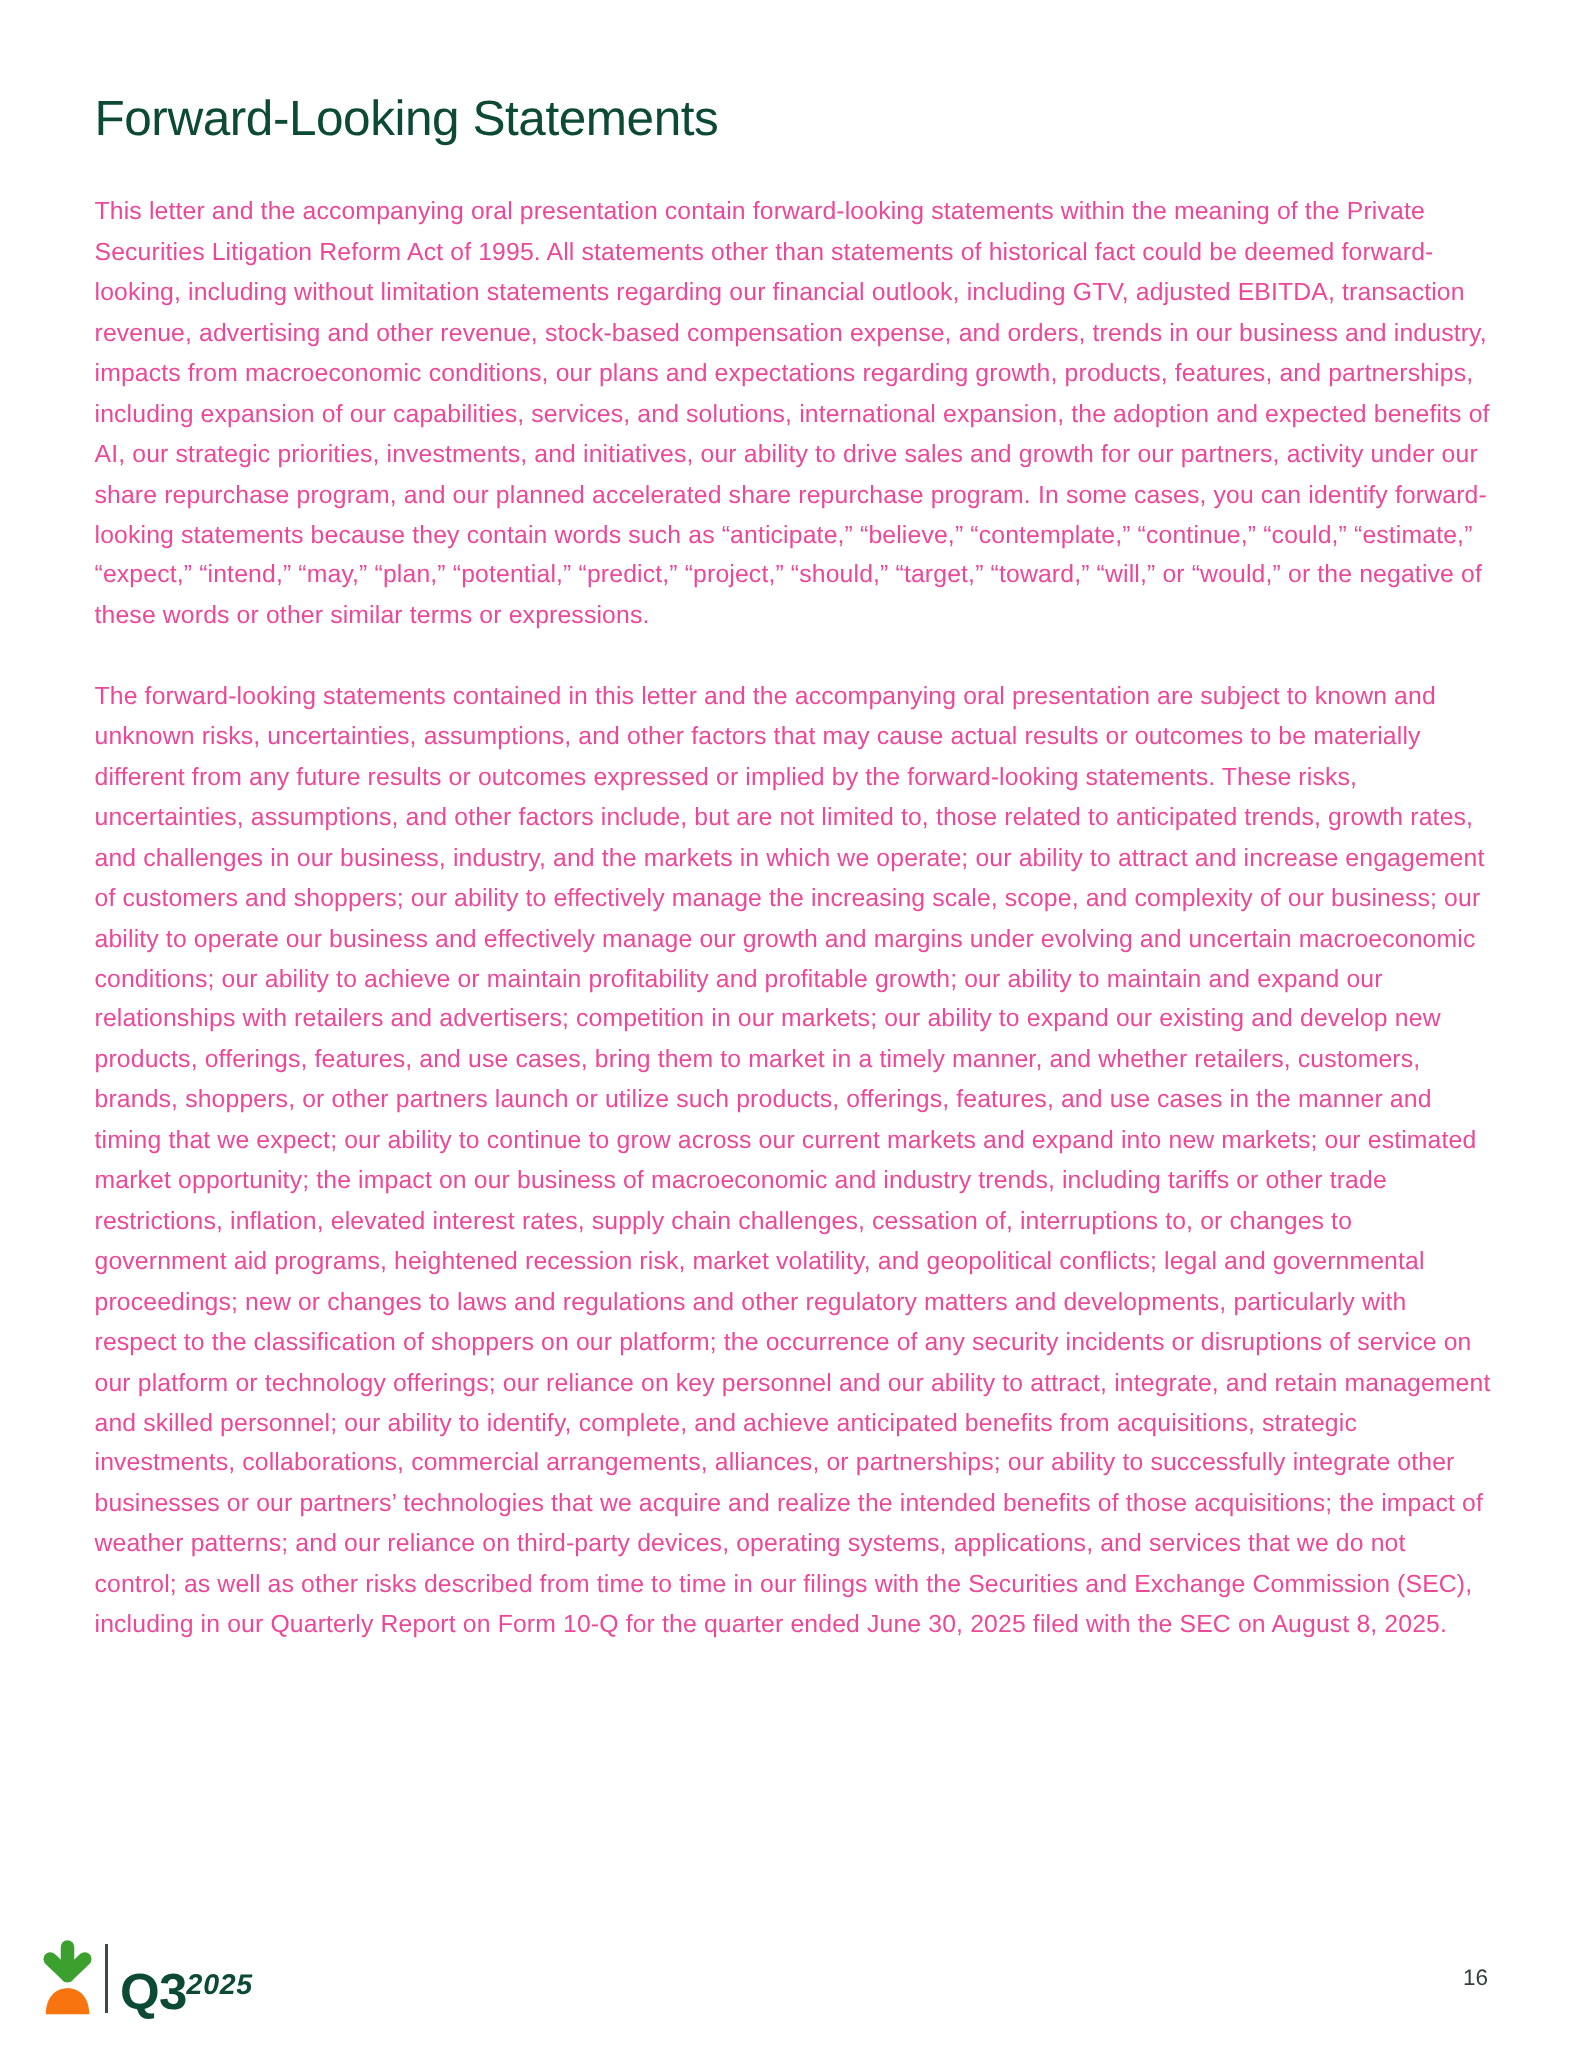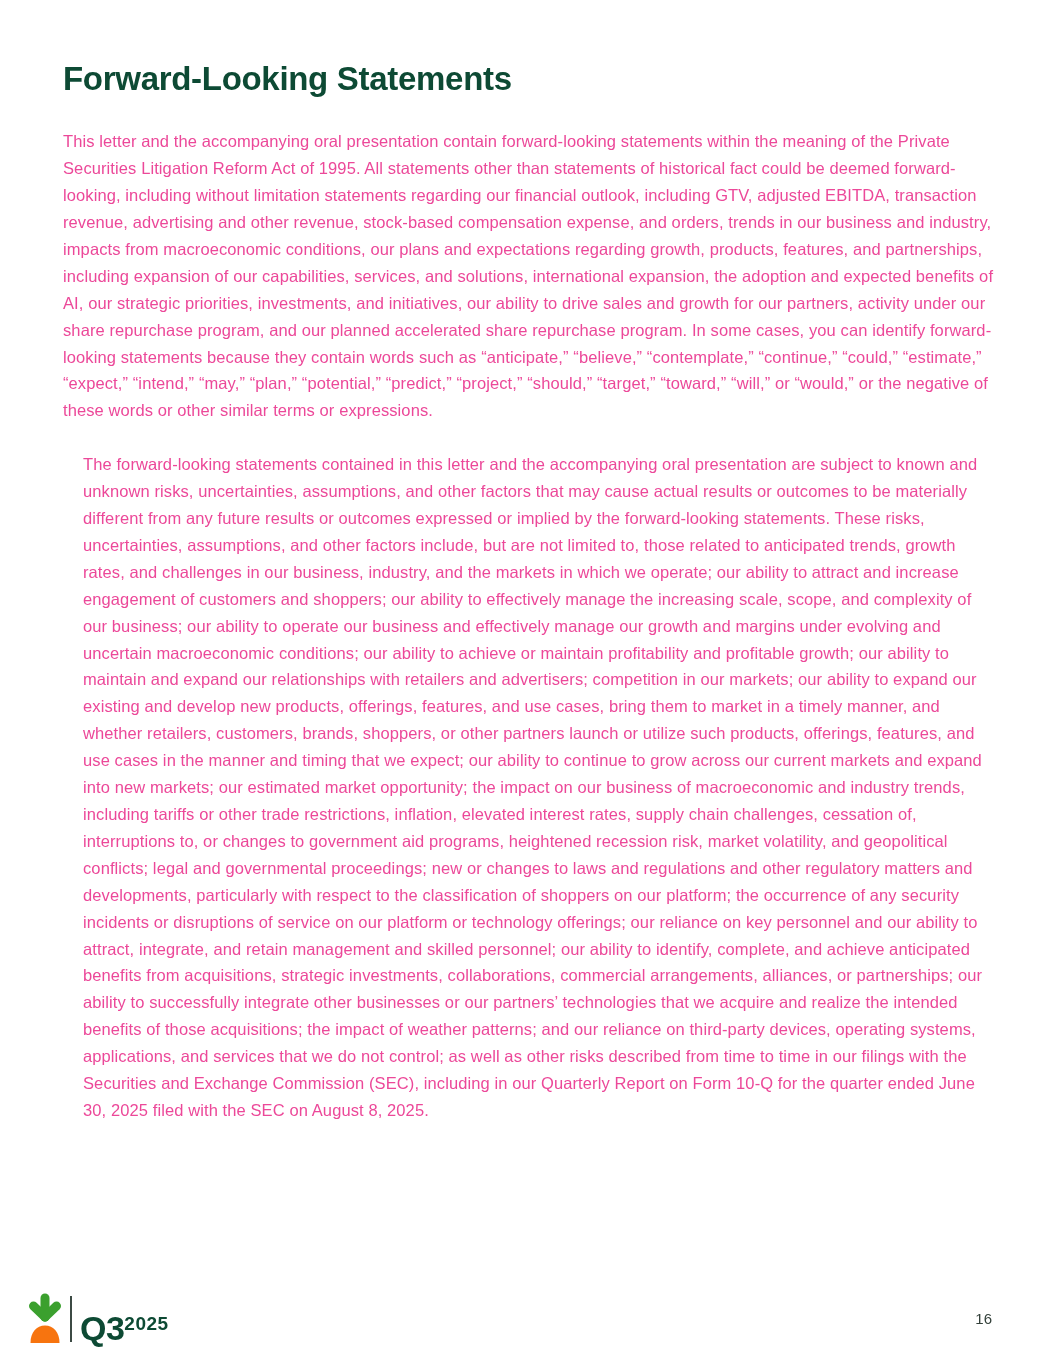--- a/index.html
+++ b/index.html
@@ -14,34 +14,33 @@
   .content {
     position: absolute;
     left: 63px;
     top: 58px;
     width: 931px;
   }
   h1.doc-title {
     margin: 0 0 29px 0;
     font-size: 33px;
     line-height: 1.25;
-    font-weight: 700;
+    font-weight: 400;
     letter-spacing: -0.3px;
     color: #0d4a34;
   }
   p.doc-paragraph {
     margin: 0;
     font-size: 16.5px;
     line-height: 26.9px;
     color: #ec4899;
     letter-spacing: 0.1px;
   }
   p.doc-paragraph + p.doc-paragraph {
     margin-top: 27px;
-    margin-left: 20px;
   }
   .footer-brand {
     position: absolute;
     left: 28px;
     bottom: 22px;
     display: flex;
     align-items: flex-end;
     gap: 7px;
     height: 58px;
   }
@@ -66,20 +65,21 @@
     font-size: 34px;
     font-weight: 700;
     line-height: 0.86;
     letter-spacing: -0.5px;
   }
   .year-label {
     font-size: 19px;
     font-weight: 700;
     line-height: 1.05;
     letter-spacing: 0.5px;
+    font-style: italic;
   }
   .page-number {
     position: absolute;
     right: 63px;
     bottom: 38px;
     font-size: 15px;
     color: #33403a;
   }
 </style>
 </head>

